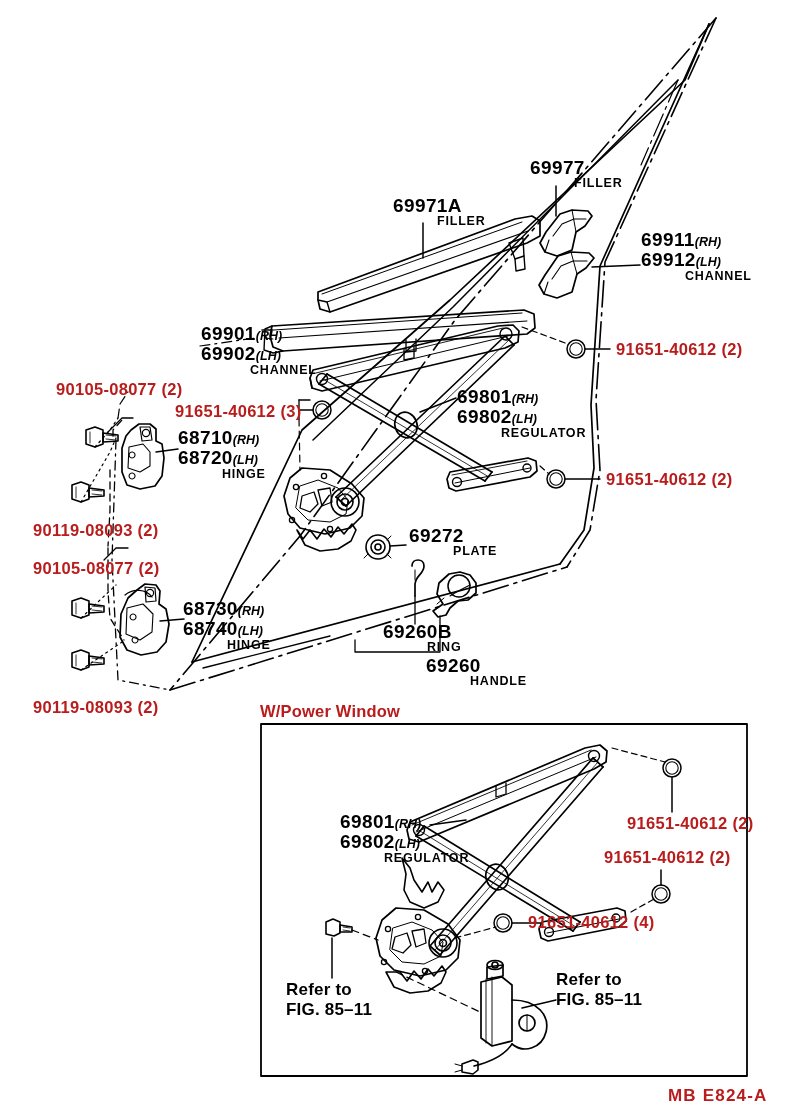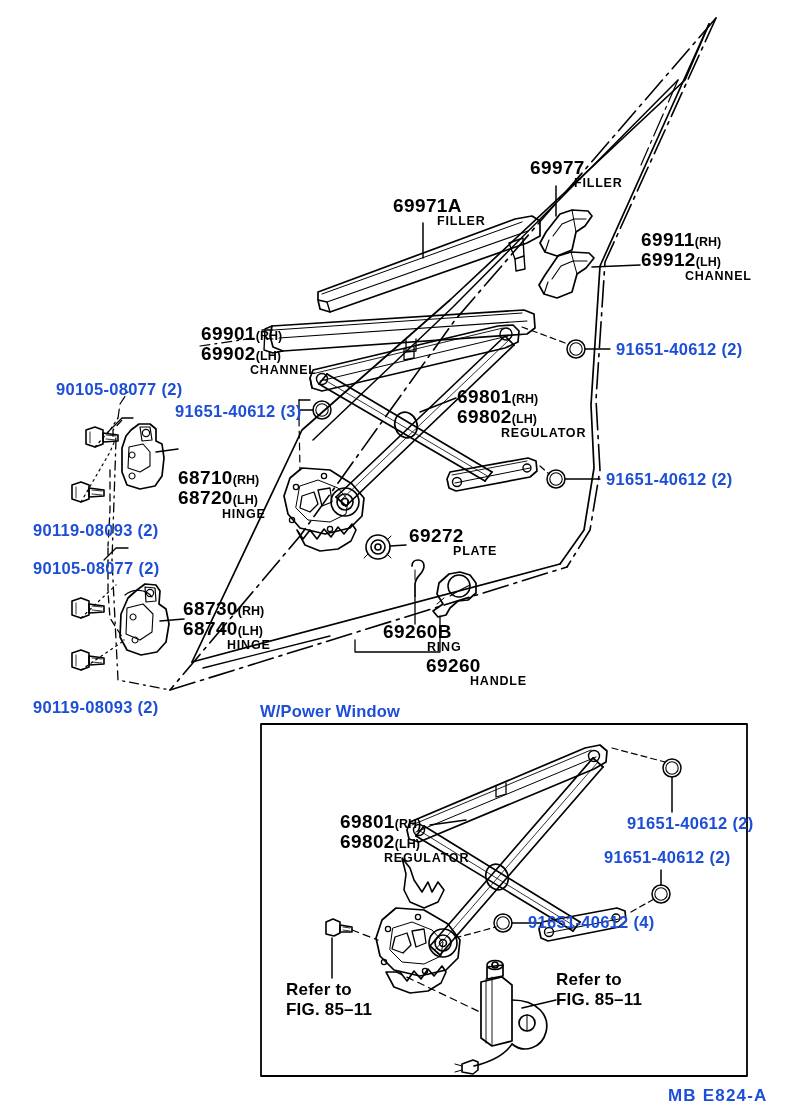--- a/index.html
+++ b/index.html
@@ -4,25 +4,25 @@
 <title>Parts Diagram</title>
 <style>
   html,body{margin:0;padding:0;background:#ffffff;}
   body{
     width:792px;height:1114px;position:relative;overflow:hidden;
     font-family:"Liberation Sans", sans-serif;
     color:#000;
   }
   #stage{position:absolute;left:0;top:0;width:792px;height:961px;}
   svg.layer{position:absolute;left:0;top:0;width:792px;height:1114px;}
-  .lbl{position:absolute;white-space:nowrap;color:#1d4ed8;font-weight:bold;letter-spacing:.3px;}
+  .lbl{position:absolute;white-space:nowrap;color:#b91c1c;font-weight:bold;letter-spacing:.3px;}
   .pn{font-size:19px;font-weight:bold;letter-spacing:.4px;line-height:19px;}
   .sub{font-size:12.5px;font-weight:bold;letter-spacing:.8px;line-height:13px;padding-left:44px;}
   .bolt-no{font-size:16.5px;font-weight:bold;letter-spacing:.3px;}
-  .side{font-size:12.5px;font-weight:bold;vertical-align:baseline;letter-spacing:0;}
+  .side{font-size:12.5px;font-weight:bold;vertical-align:baseline;letter-spacing:0;font-style:italic;}
   .refer{font-size:17px;font-weight:bold;line-height:20px;letter-spacing:.2px;}
   .boxtitle{font-size:16.5px;font-weight:bold;letter-spacing:.2px;}
   .footer{font-size:17px;font-weight:bold;letter-spacing:1.2px;}
   .grp{position:absolute;}
   .ln{display:block;}
 </style>
 </head>
 <body>
 
 <div id="stage">
@@ -499,21 +499,21 @@
     <div class="ln">
       <span class="pn">69902</span><span class="side">(LH)</span>
     </div>
     <span class="sub ln" style="margin-left:5px;">CHANNEL</span>
   </div>
 
   <div class="lbl bolt-no" style="left:56px;top:380px;">90105-08077 (2)</div>
 
   <div class="lbl bolt-no" style="left:175px;top:402px;">91651-40612 (3)</div>
 
-  <div class="grp" style="left:178px;top:428px;margin-top:40px;">
+  <div class="grp" style="left:178px;top:428px;">
     <div class="ln">
       <span class="pn">68710</span><span class="side">(RH)</span>
     </div>
     <div class="ln">
       <span class="pn">68720</span><span class="side">(LH)</span>
     </div>
     <span class="sub ln">HINGE</span>
   </div>
 
   <div class="lbl bolt-no" style="left:33px;top:521px;">90119-08093 (2)</div>

